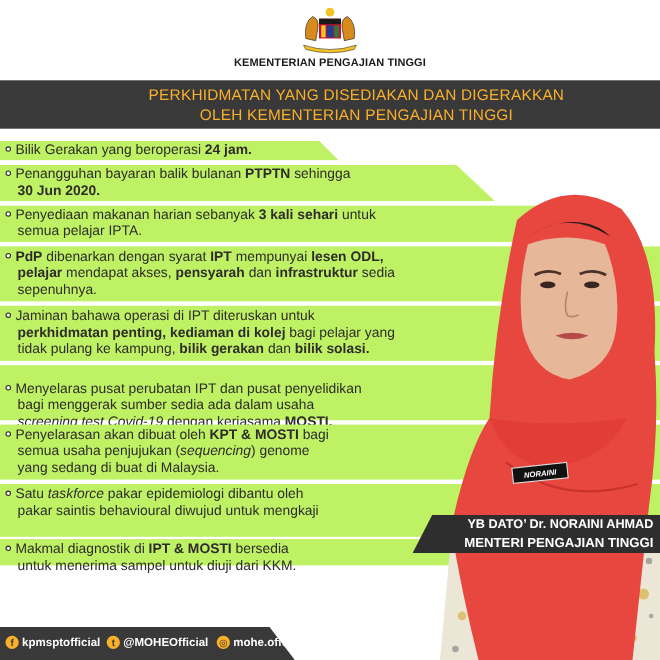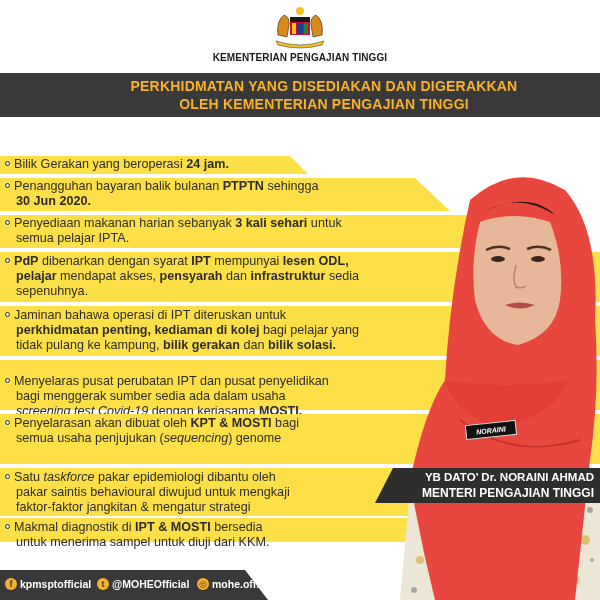--- a/index.html
+++ b/index.html
@@ -3,24 +3,24 @@
 <meta charset="utf-8">
 <style>
   * { box-sizing: border-box; margin: 0; padding: 0; }
   html, body { width: 600px; height: 600px; overflow: hidden; background: #ffffff; }
   body { position: relative; font-family: "Liberation Sans", "DejaVu Sans", sans-serif; color: #2f2b2a; }
 
   .crest { position: absolute; left: 270px; top: 5px; width: 60px; height: 45px; }
   .ministry { position: absolute; left: 0; width: 600px; top: 52px; text-align: center; font-size: 10px; font-weight: bold; letter-spacing: 0.1px; color: #1a1a1a; }
 
   .banner { position: absolute; left: 0; top: 73px; width: 600px; height: 44px; background: #3a3939; text-align: center; }
-  .banner div { color: #fbb02a; font-weight: bold; font-size: 14px; line-height: 18px; letter-spacing: 0.2px; margin-left: 48px; }
+  .banner div { color: #fbb02a; font-weight: normal; font-size: 14px; line-height: 18px; letter-spacing: 0.2px; margin-left: 48px; }
   .banner .l1 { padding-top: 4px; }
 
-  .band { position: absolute; left: 0; background: #fde047; margin-top: 28px; }
+  .band { position: absolute; left: 0; background: #bef264; }
   .band .txt { position: absolute; left: 5px; top: 0; font-size: 12.6px; line-height: 15.2px; color: #2f2b2a; white-space: nowrap; }
   .band .txt b { font-weight: bold; }
   .band .dot { display: inline-block; width: 5px; height: 5px; border-radius: 50%; background: #fff; border: 1px solid #2f2b2a; margin-right: 4px; vertical-align: 2px; }
   .band .indent { padding-left: 11px; }
 
   .photo { position: absolute; left: 400px; top: 160px; width: 200px; height: 440px; overflow: hidden; }
 
   .caption { position: absolute; left: 375px; top: 468px; width: 225px; height: 35px; }
   .caption .bg { position: absolute; left: 0; top: 0; width: 100%; height: 100%; background: #2f2e2e; clip-path: polygon(18px 0, 100% 0, 100% 100%, 0 100%); }
   .caption .n { position: absolute; right: 6px; top: 3px; color: #fff; font-weight: bold; font-size: 11.5px; white-space: nowrap; }
@@ -70,25 +70,25 @@
 
 <div class="band" style="top:278px;height:50px;width:600px;">
   <div class="txt" style="top:2px;"><span class="dot"></span><span>Jaminan bahawa operasi di IPT diteruskan untuk</span><br><span class="indent"><b>perkhidmatan penting, kediaman di kolej</b> bagi pelajar yang</span><br><span class="indent">tidak pulang ke kampung, <b>bilik gerakan</b> dan <b>bilik solasi.</b></span></div>
 </div>
 
 <div class="band" style="top:332px;height:50px;width:600px;">
   <div class="txt" style="top:14px;"><span class="dot"></span><span>Menyelaras pusat perubatan IPT dan pusat penyelidikan</span><br><span class="indent">bagi menggerak sumber sedia ada dalam usaha</span><br><span class="indent"><i>screening test Covid-19</i> dengan kerjasama <b>MOSTI.</b></span></div>
 </div>
 
 <div class="band" style="top:386px;height:50px;width:600px;">
-  <div class="txt" style="top:2px;"><span class="dot"></span><span>Penyelarasan akan dibuat oleh <b>KPT &amp; MOSTI</b> bagi</span><br><span class="indent">semua usaha penjujukan (<i>sequencing</i>) genome</span><br></div>
+  <div class="txt" style="top:2px;"><span class="dot"></span><span>Penyelarasan akan dibuat oleh <b>KPT &amp; MOSTI</b> bagi</span><br><span class="indent">semua usaha penjujukan (<i>sequencing</i>) genome</span><br><span class="indent">yang sedang di buat di Malaysia.</span></div>
 </div>
 
 <div class="band" style="top:440px;height:48px;width:600px;">
-  <div class="txt" style="top:2px;"><span class="dot"></span><span>Satu <i>taskforce</i> pakar epidemiologi dibantu oleh</span><br><span class="indent">pakar saintis behavioural diwujud untuk mengkaji</span><br><span class="indent">faktor-faktor jangkitan &amp; mengatur strategi</span><br><span class="indent">mencegah penularan wabak.</span></div>
+  <div class="txt" style="top:2px;"><span class="dot"></span><span>Satu <i>taskforce</i> pakar epidemiologi dibantu oleh</span><br><span class="indent">pakar saintis behavioural diwujud untuk mengkaji</span><br><br><span class="indent">mencegah penularan wabak.</span></div>
 </div>
 
 <div class="band" style="top:490px;height:24px;width:600px;">
   <div class="txt" style="top:2px;"><span class="dot"></span><span>Makmal diagnostik di <b>IPT &amp; MOSTI</b> bersedia</span><br><span class="indent">untuk menerima sampel untuk diuji dari KKM.</span></div>
 </div>
 
 <svg class="photo" viewBox="0 0 200 440">
 
   <path d="M0 440 L10 330 Q40 300 100 300 Q170 300 200 320 L200 440z" fill="#ece6d6"></path>
   <g fill="#d7b24a" opacity="0.7">

